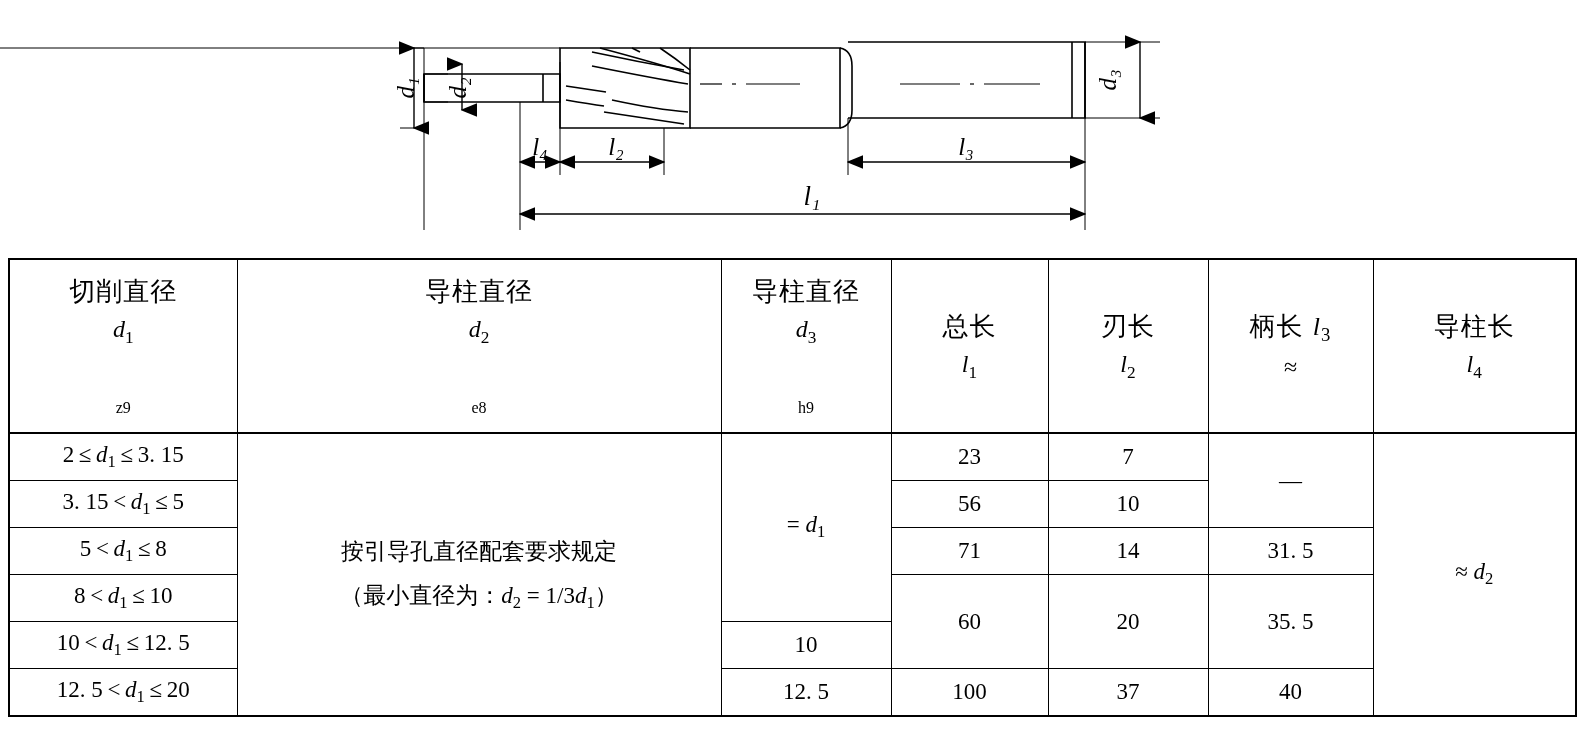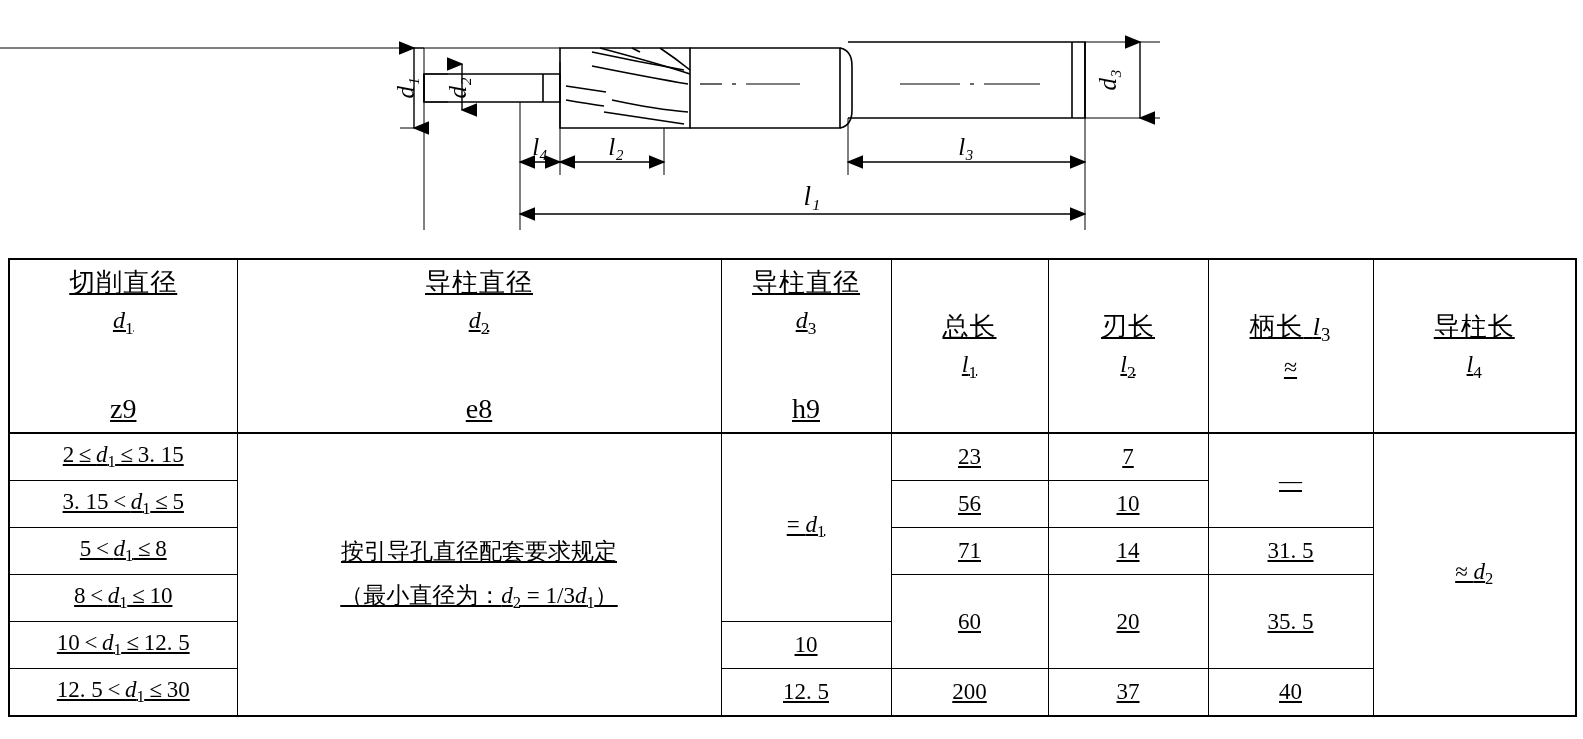--- a/index.html
+++ b/index.html
@@ -31,42 +31,41 @@
     display: block;
   }
 
   
   table.spec {
     border-collapse: collapse;
     table-layout: fixed;
     width: 1567px;
     margin-left: 8px;
     border: 2.5px solid #000;
-    text-decoration: underline;
   }
   table.spec td {
     border: 1.1px solid #000;
     text-align: center;
     vertical-align: middle;
     padding: 0;
     font-size: 23px;
     font-family: "Liberation Serif", "DejaVu Serif", serif;
   }
   table.spec td.thick-left { border-left: 2.5px solid #000; }
   table.spec td.thick-right { border-right: 2.5px solid #000; }
   table.spec tr.header-row td {
     border-bottom: 2.5px solid #000;
     height: 172px;
   }
   .hdr {
     line-height: 1.55;
   }
   .hdr .l1 { font-size: 26px; letter-spacing: 1px; }
   .hdr .l2 { font-size: 24px; }
-  .hdr .l3 { font-size: 28px; margin-top: 45px; }
+  .hdr .l3 { font-size: 16px; margin-top: 45px; }
   .it { font-style: italic; font-family: "Liberation Serif","DejaVu Serif",serif; }
   .sub { font-size: 0.72em; vertical-align: -0.32em; font-style: normal; }
 
   tr.data-row td { height: 46px; }
   .cn { font-family: "DejaVu Sans", "Liberation Sans", sans-serif; }
   .cell-formula { font-size: 24px; }
   .merge-note {
     font-size: 25px;
     line-height: 1.9;
     font-family: "DejaVu Sans","Liberation Sans",sans-serif;
@@ -278,23 +277,23 @@
 
     <tr class="data-row">
       <td class="thick-left">
         <span>10 &lt; </span><span class="it">d</span><span class="sub it">1</span><span> ≤ 12. 5</span>
       </td>
       <td>10</td>
     </tr>
 
     <tr class="data-row">
       <td class="thick-left">
-        <span>12. 5 &lt; </span><span class="it">d</span><span class="sub it">1</span><span> ≤ 30</span>
+        <span>12. 5 &lt; </span><span class="it">d</span><span class="sub it">1</span><span> ≤ 20</span>
       </td>
       <td>12. 5</td>
-      <td>200</td>
+      <td>100</td>
       <td>37</td>
       <td>40</td>
     </tr>
   </tbody>
     </table>
 
 </div>
 
 </body></html>

